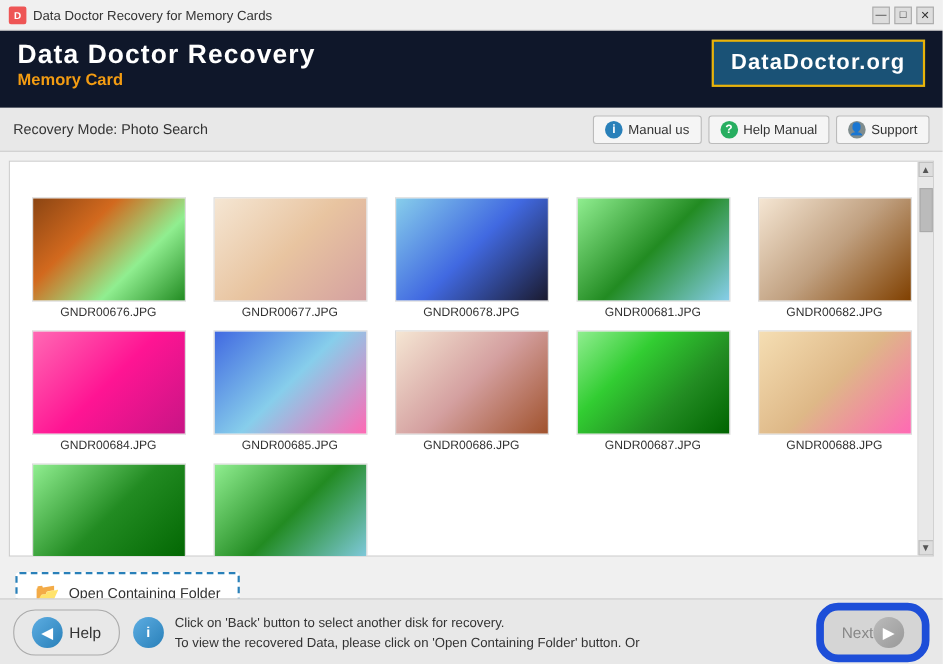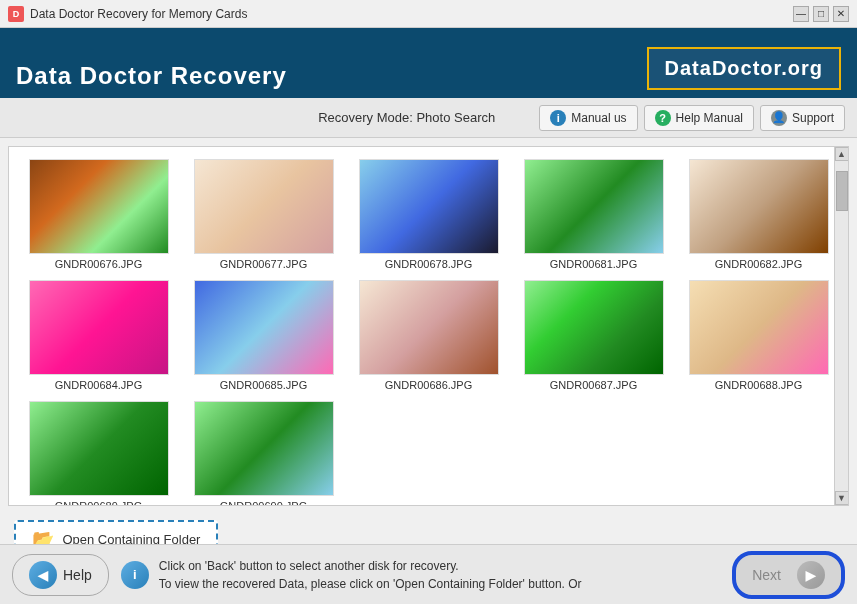--- a/index.html
+++ b/index.html
@@ -46,23 +46,23 @@
       border: 1px solid #aaa;
       background: #ddd;
       cursor: pointer;
       display: flex; align-items: center; justify-content: center;
       font-size: 10px;
       color: #333;
     }
 
     
     .app-header {
-      background: #0c4a6e;
-      display: flex;
-      align-items: flex-end;
+      background: #0f172a;
+      display: flex;
+      align-items: flex-start;
       justify-content: space-between;
       padding: 8px 16px;
       height: 70px;
       gap: 28px;
     }
     .app-header-title {
       color: white;
     }
     .app-header-title .main-title {
       font-size: 24px;
@@ -83,21 +83,21 @@
       padding: 8px 16px;
       letter-spacing: 1px;
     }
 
     
     .toolbar {
       background: #e8e8e8;
       border-bottom: 1px solid #ccc;
       display: flex;
       align-items: center;
-      justify-content: flex-end;
+      justify-content: space-between;
       padding: 6px 12px;
       height: 40px;
       gap: 44px;
     }
     .toolbar-left {
       font-size: 13px;
       color: #333;
     }
     .toolbar-right {
       display: flex;
@@ -135,20 +135,21 @@
       overflow: hidden;
       position: relative;
     }
     .photo-grid {
       display: grid;
       grid-template-columns: repeat(5, 1fr);
       gap: 10px;
       padding: 12px;
       overflow-y: auto;
       height: 100%;
+      margin-top: 20px;
     }
     .photo-item {
       display: flex;
       flex-direction: column;
       align-items: center;
       gap: 4px;
     }
     .photo-label {
       font-size: 11px;
       color: #333;
@@ -258,23 +259,23 @@
       color: white; font-size: 13px; font-weight: bold;
     }
     .info-text {
       font-size: 12px;
       color: #333;
       line-height: 1.5;
     }
     .next-btn {
       display: flex;
       align-items: center;
-      gap: 16px;
+      gap: 0;
       background: #d5d5d5;
-      border: 4px solid #1d4ed8;
+      border: 7px solid #1d4ed8;
       border-radius: 20px;
       padding: 6px 16px;
       cursor: not-allowed;
       font-size: 14px;
       color: #888;
       font-weight: 500;
     }
     .next-btn .arrow-circle {
       width: 28px; height: 28px;
       background: linear-gradient(135deg, #bbb, #999);
@@ -325,20 +326,21 @@
   <div class="title-bar-controls">
     <div class="title-btn">—</div>
     <div class="title-btn">□</div>
     <div class="title-btn">✕</div>
   </div>
 </div>
 
 <div class="app-header">
   <div class="app-header-title">
     <div class="main-title">Data Doctor Recovery</div>
+    <div class="sub-title">Memory Card</div>
   </div>
   <div class="app-header-brand">DataDoctor.org</div>
 </div>
 
 <div class="toolbar">
   <div class="toolbar-left">Recovery Mode:  Photo Search</div>
   <div class="toolbar-right">
     <button class="toolbar-btn">
       <span class="btn-icon btn-icon-info">i</span>
       <span>Manual us</span>

